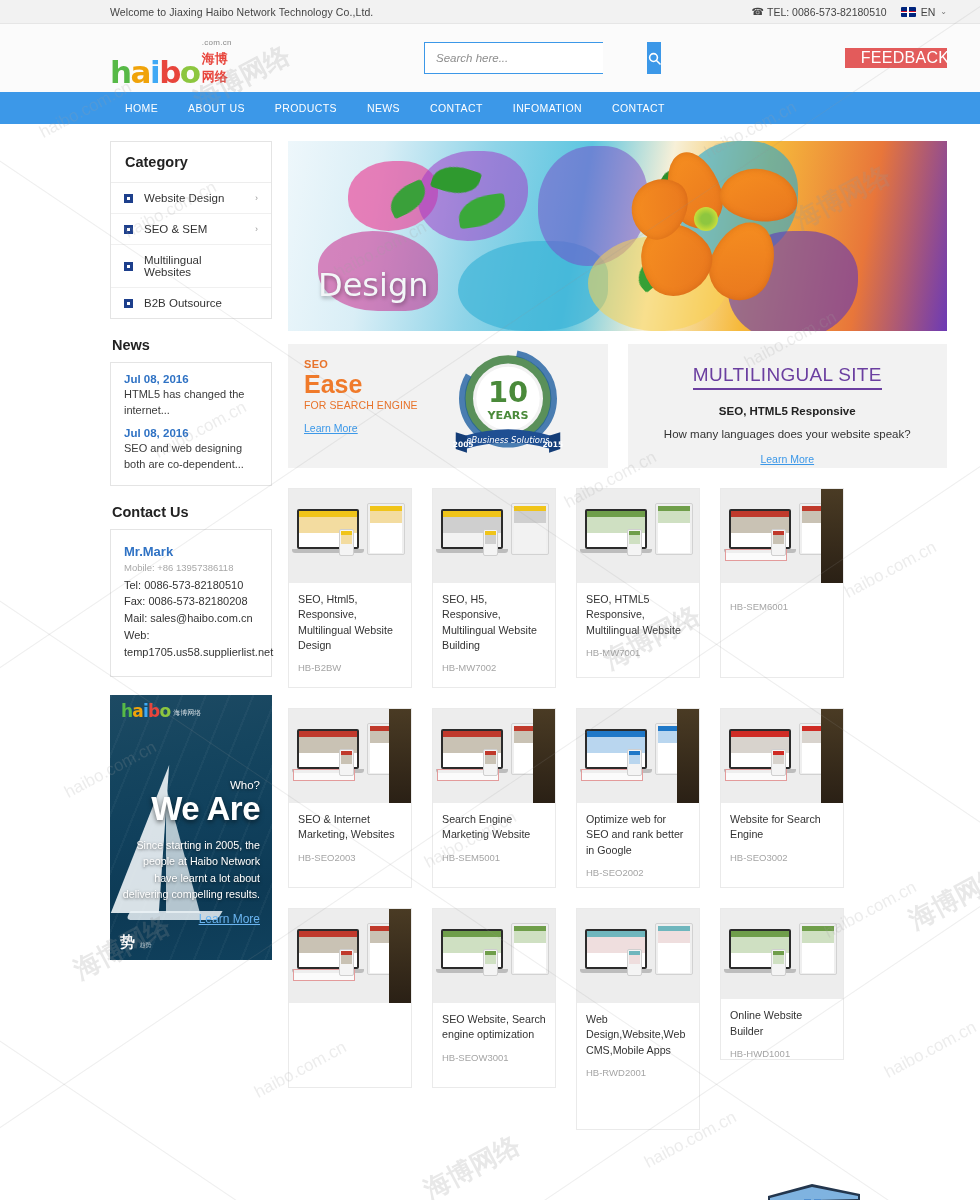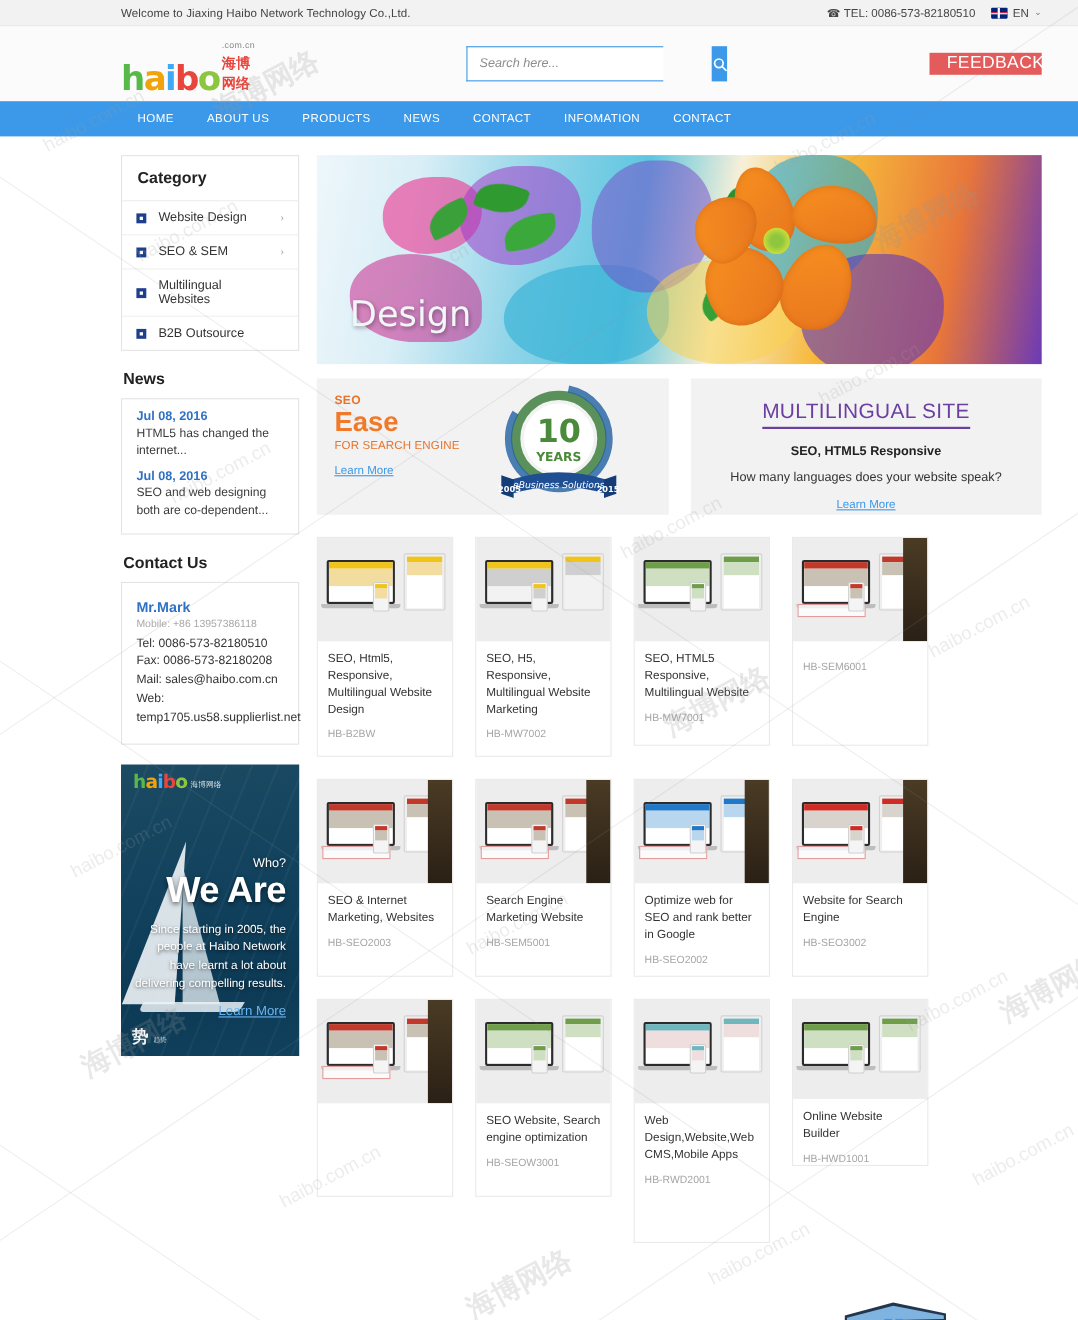--- a/index.html
+++ b/index.html
@@ -525,21 +525,21 @@
                 <div style="height:12px;background:#cfcfcf;"></div>
                 <div style="height:30px;background:#f2f2f2;"></div>
               </div>
               <div class="phn">
                 <div style="height:4px;background:#f0c419;"></div>
                 <div style="height:9px;background:#cfcfcf;"></div>
               </div>
             </div>
           </div>
           <div class="card-body">
-            <div class="card-title">SEO, H5, Responsive, Multilingual Website Marketing</div>
+            <div class="card-title">SEO, H5, Responsive, Multilingual Website Building</div>
             <div class="card-sku">HB-MW7002</div>
           </div>
         </div>
         <div class="card r2">
           <div class="card-img">
             <div class="thumb">
               <div class="lap">
                 <div class="scr" style="background:#ffffff;">
                   <div style="height:6px;background:#6f9e4a;"></div>
                   <div style="height:16px;background:#cfe0c2;"></div>

